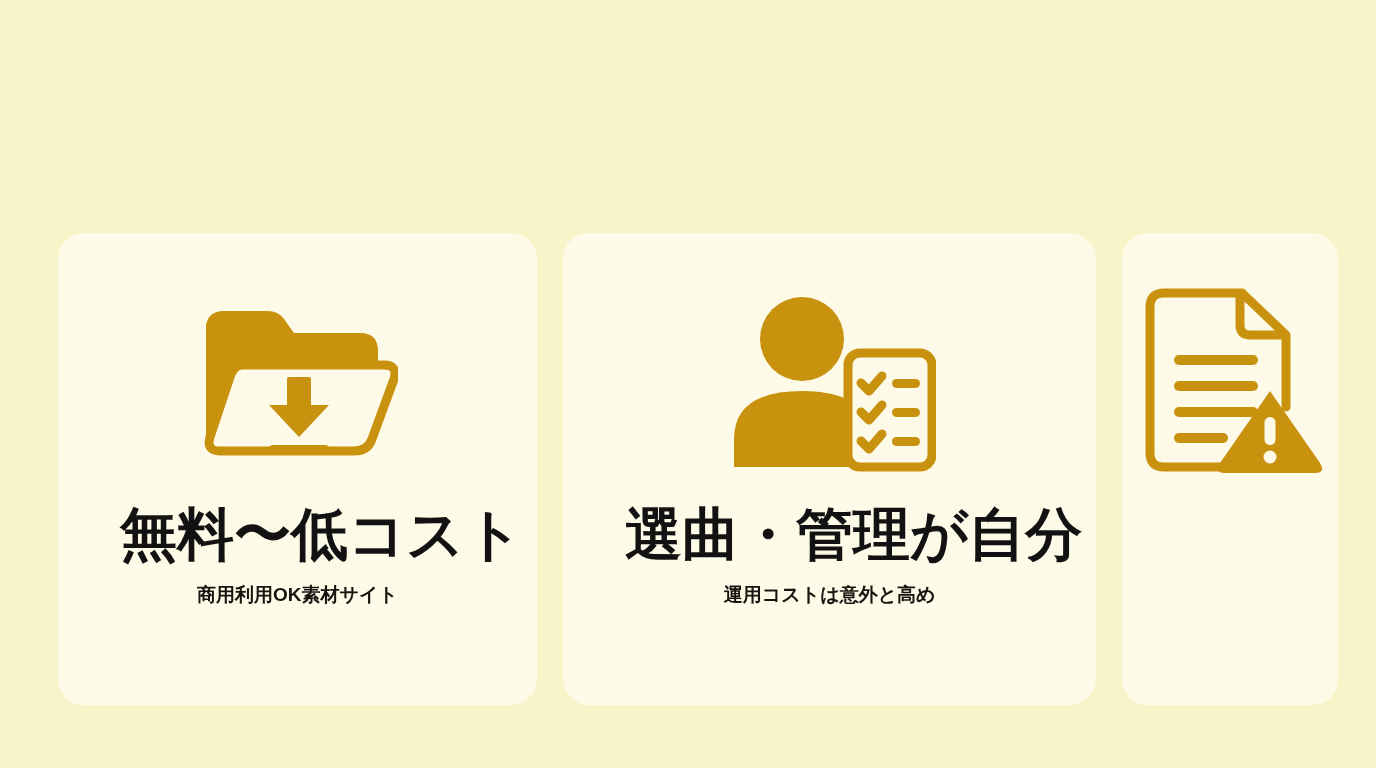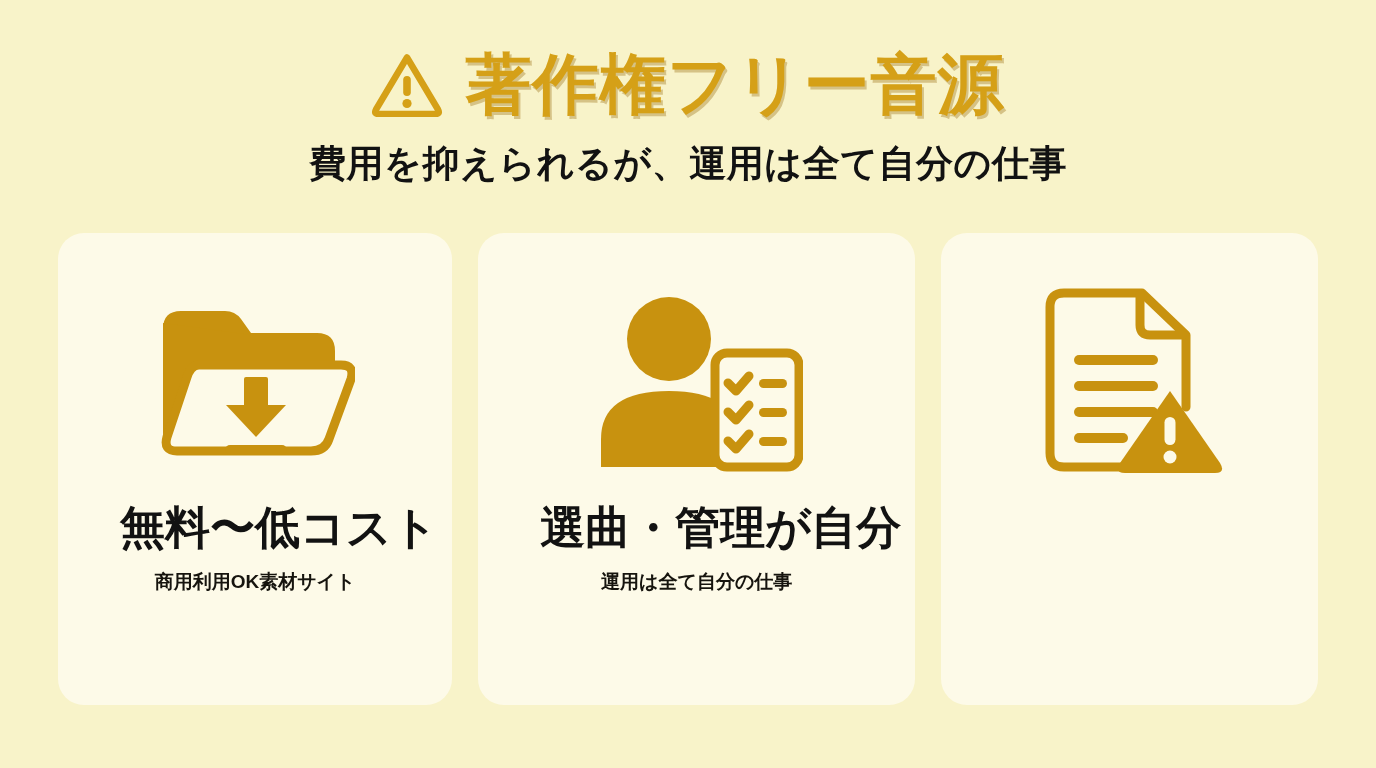--- a/index.html
+++ b/index.html
@@ -84,21 +84,21 @@
   }
   .card-icon {
     height: 186px;
     display: flex;
     align-items: center;
     justify-content: center;
   }
   .card-icon svg { display: block; }
   .card-heading {
     margin-top: 28px;
-    font-size: 45px;
+    font-size: 57px;
     font-weight: 700;
     letter-spacing: 0px;
     color: #121212;
     line-height: 1.1;
     white-space: nowrap;
     margin-left: 48px;
   }
   .card-sub {
     margin-top: 18px;
     font-size: 19px;
@@ -107,33 +107,20 @@
     color: #16140e;
     line-height: 1.2;
     white-space: nowrap;
   }
 </style>
 </head>
 <body>
 
 <div id="slide">
 
-  <div class="header">
-    <div class="title-row">
-      <span class="warn-badge">
-        <svg viewBox="0 0 72 66" width="72" height="66" aria-hidden="true">
-          <path d="M36 6.5 L67 58.5 Q69.5 63 64.5 63 L7.5 63 Q2.5 63 5 58.5 Z" fill="none" stroke="#D5A017" stroke-width="6.5" stroke-linejoin="round"></path>
-          <rect x="32.2" y="25" width="7.6" height="20" rx="3.8" fill="#D5A017"></rect>
-          <circle cx="36" cy="52.5" r="4.6" fill="#D5A017"></circle>
-        </svg>
-      </span>
-      <h1 class="page-title">著作権フリー音源</h1>
-    </div>
-    <div class="page-subtitle">費用を抑えられるが、運用は全て自分の仕事</div>
-  </div>
 
   <div class="cards">
 
     <div class="card">
       <div class="card-icon">
         <svg viewBox="0 0 200 178" width="200" height="178" aria-hidden="true">
 
           <path d="M8 36 Q8 18 26 18 L70 18 Q80 18 86 26 L96 40 L162 40 Q180 40 180 58 L180 78 L26 78 Q14 78 12 88 L8 36 Z" fill="#C8920F"></path>
           <path d="M8 30 L8 140 Q8 158 26 158 L160 158 Q178 158 178 140 L178 58 Q178 42 160 42 L96 42" fill="#C8920F"></path>
 
@@ -164,21 +151,21 @@
             <path d="M137 150 L145 158 L158 143"></path>
           </g>
           <g fill="#C8920F">
             <rect x="168" y="88" width="28" height="9" rx="4.5"></rect>
             <rect x="168" y="117" width="28" height="9" rx="4.5"></rect>
             <rect x="168" y="146" width="28" height="9" rx="4.5"></rect>
           </g>
         </svg>
       </div>
       <div class="card-heading">選曲・管理が自分</div>
-      <div class="card-sub">運用は全て自分の仕事</div>
+      <div class="card-sub">運用コストは意外と高め</div>
     </div>
 
     <div class="card">
       <div class="card-icon">
         <svg viewBox="0 0 188 190" width="188" height="190" aria-hidden="true">
 
           <path d="M14 20 Q14 6 28 6 L106 6 L150 48 L150 120 M150 166 Q150 180 136 180 L28 180 Q14 180 14 166 L14 20" fill="#FDFAE8" stroke="#C8920F" stroke-width="9" stroke-linejoin="round" stroke-linecap="round"></path>
           <path d="M104 8 L104 38 Q104 48 114 48 L146 48" fill="none" stroke="#C8920F" stroke-width="9" stroke-linejoin="round" stroke-linecap="round"></path>
 
           <g fill="#C8920F">

